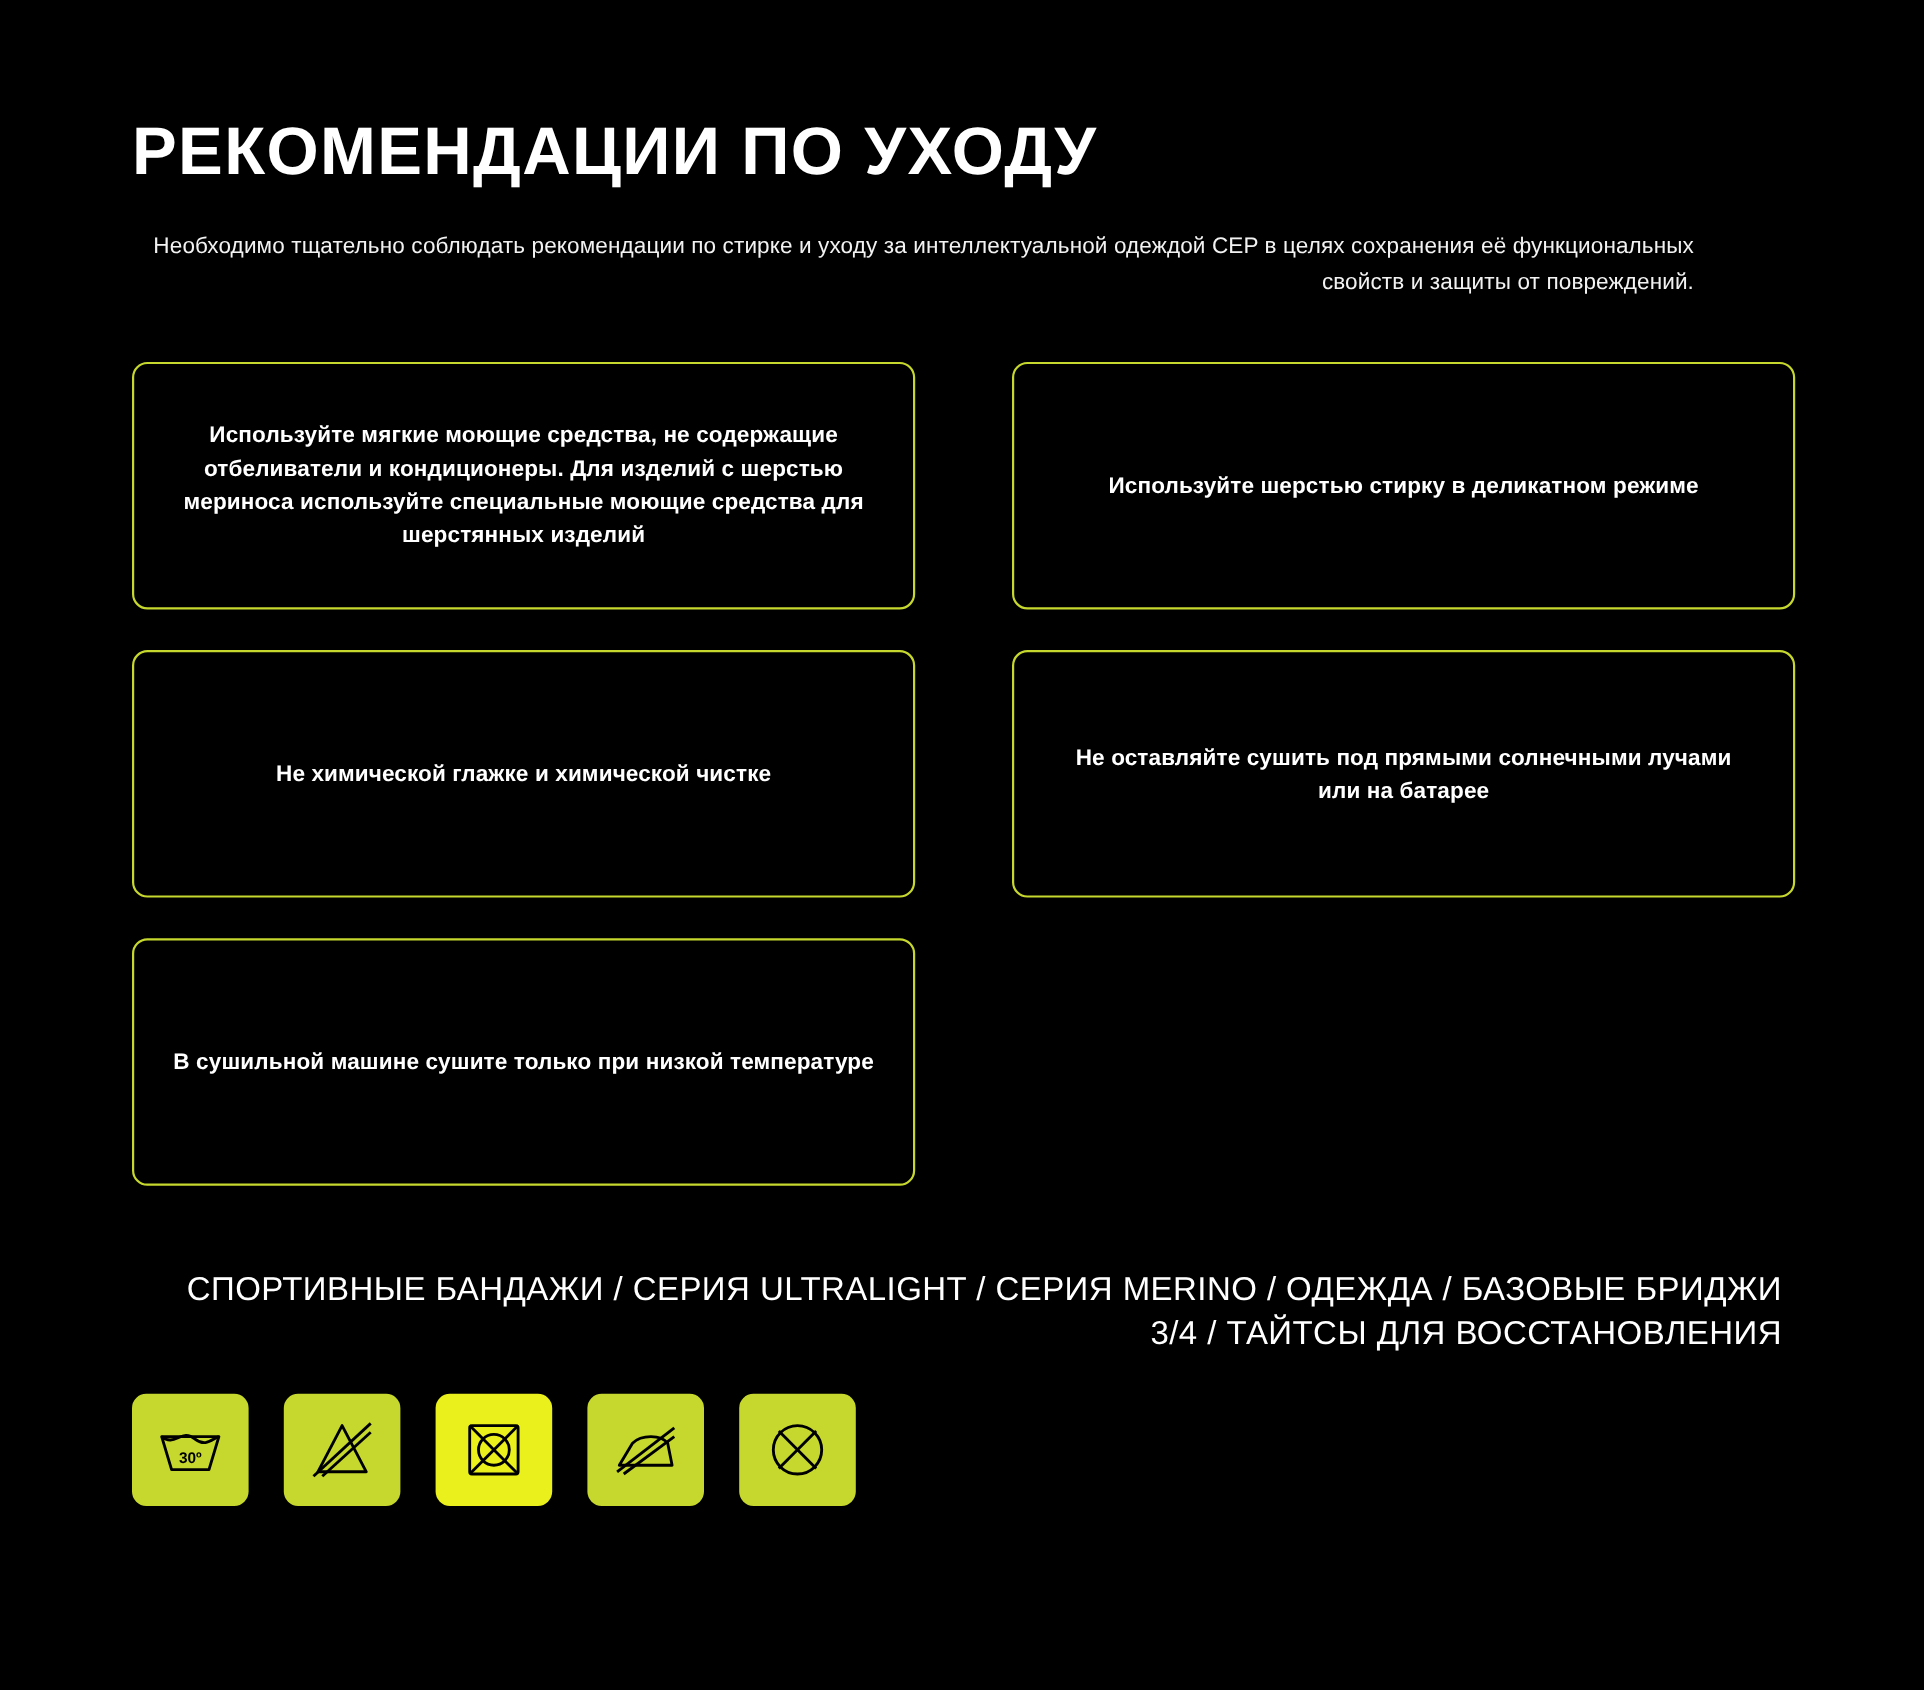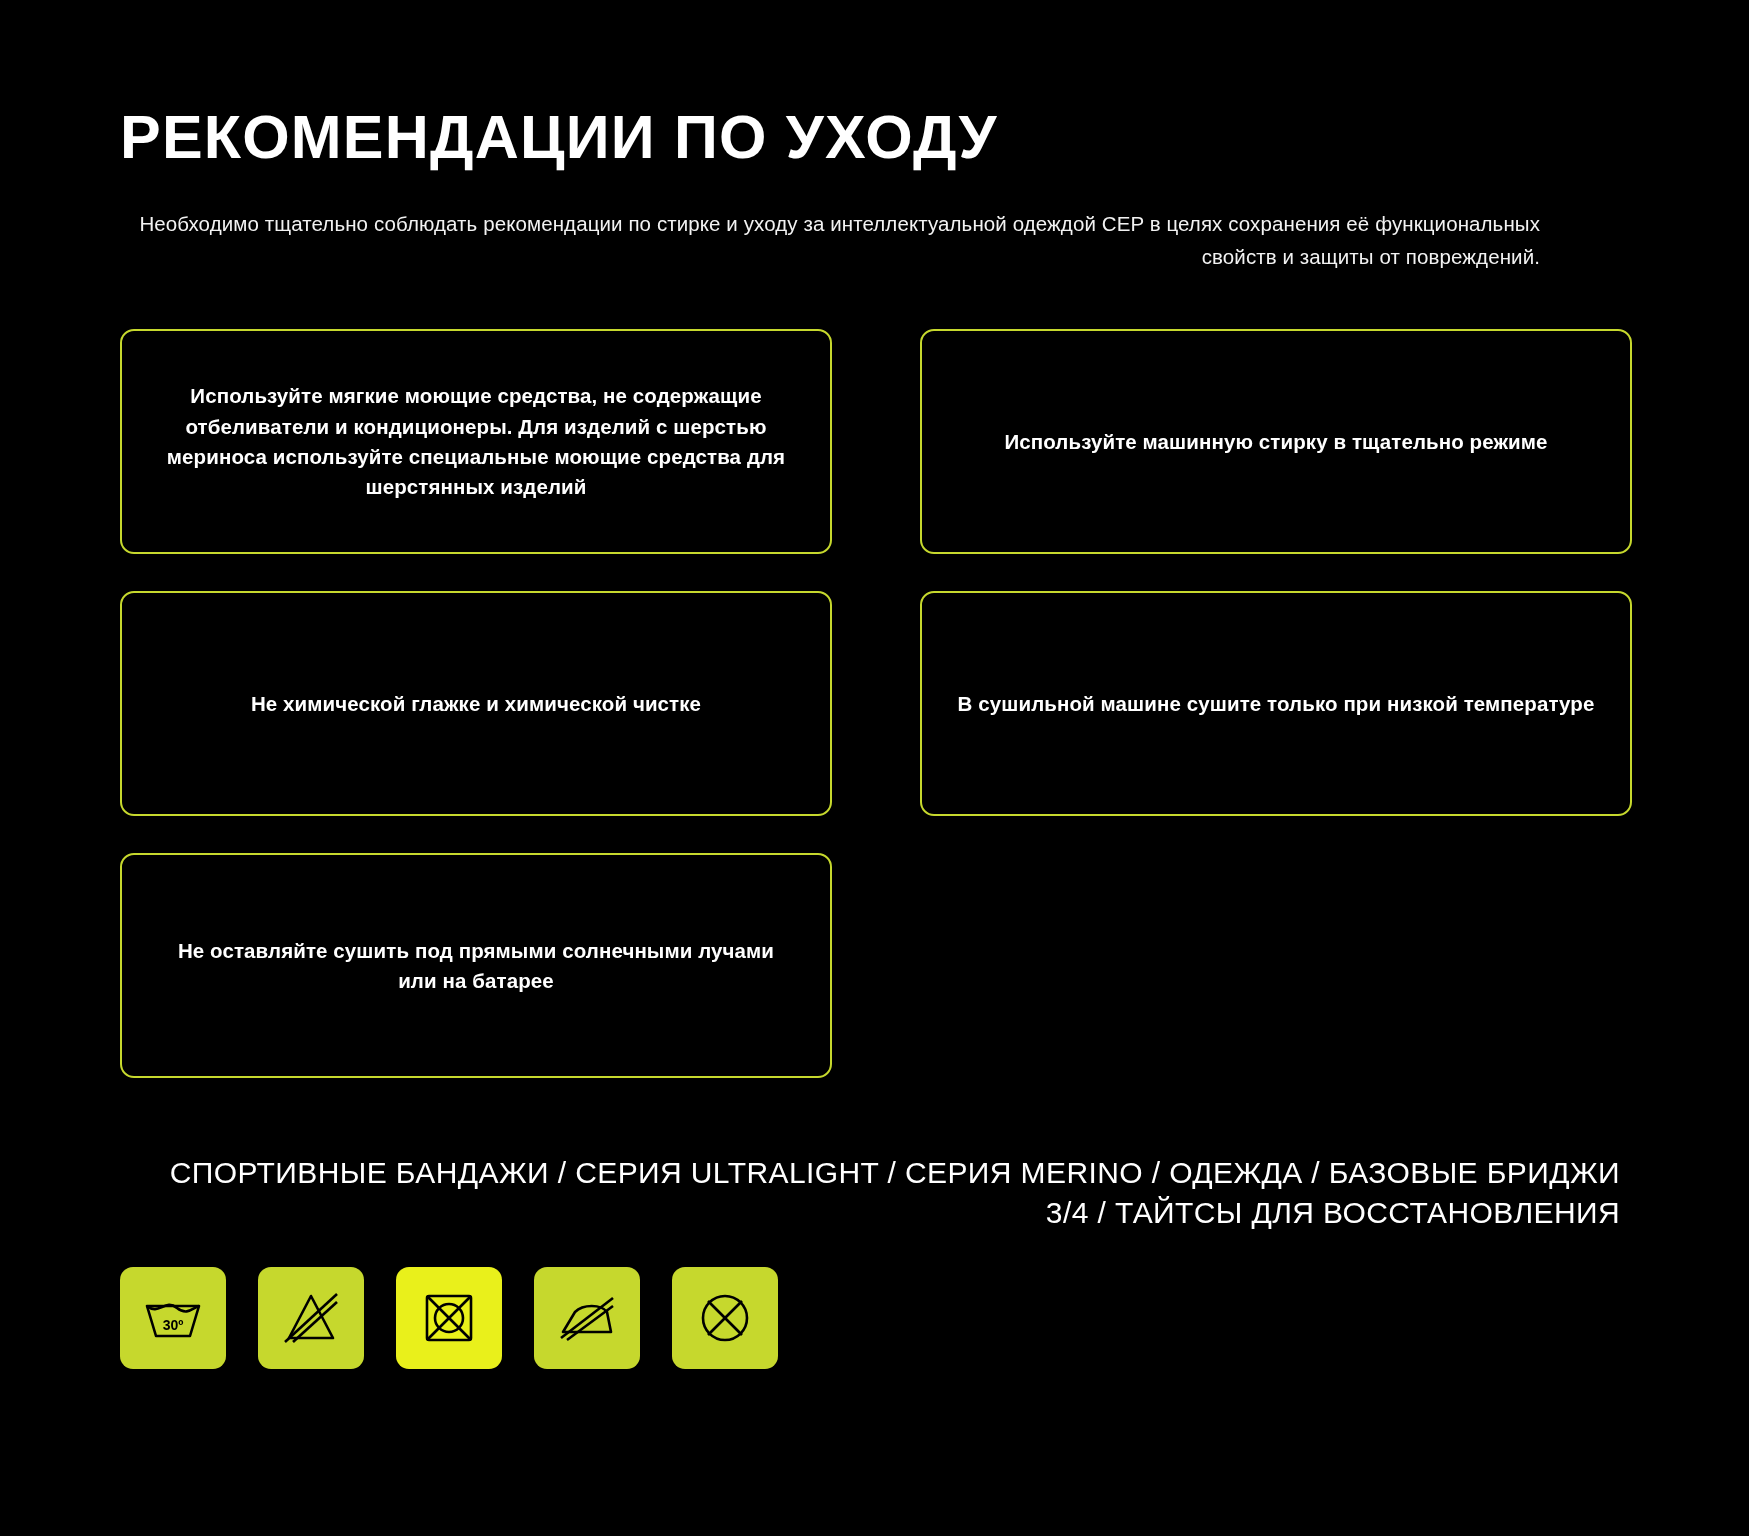--- a/index.html
+++ b/index.html
@@ -109,33 +109,33 @@
     <p class="intro">Необходимо тщательно соблюдать рекомендации по стирке и уходу за интеллектуальной одеждой CEP в целях сохранения её функциональных свойств и защиты от повреждений.</p>
 
     <div class="grid">
 
 
       <div class="card">
         <p>Используйте мягкие моющие средства, не содержащие отбеливатели и кондиционеры. Для изделий с шерстью мериноса используйте специальные моющие средства для шерстянных изделий</p>
       </div>
 
       <div class="card">
-        <p>Используйте машинную стирку в тщательно режиме</p>
+        <p>Используйте шерстью стирку в деликатном режиме</p>
       </div>
 
       <div class="card">
         <p>Не химической глажке и химической чистке</p>
       </div>
 
       <div class="card">
-        <p>В сушильной машине сушите только при низкой температуре</p>
+        <p>Не оставляйте сушить под прямыми солнечными лучами или на батарее</p>
       </div>
 
       <div class="card">
-        <p>Не оставляйте сушить под прямыми солнечными лучами или на батарее</p>
+        <p>В сушильной машине сушите только при низкой температуре</p>
       </div>
 
     </div>
 
     <div class="footer">
       <div class="footer-cats">СПОРТИВНЫЕ БАНДАЖИ / СЕРИЯ ULTRALIGHT / СЕРИЯ MERINO / ОДЕЖДА / БАЗОВЫЕ БРИДЖИ 3/4 / ТАЙТСЫ ДЛЯ ВОССТАНОВЛЕНИЯ</div>
 
       <div class="symbols">
 
         <div class="symbol">

